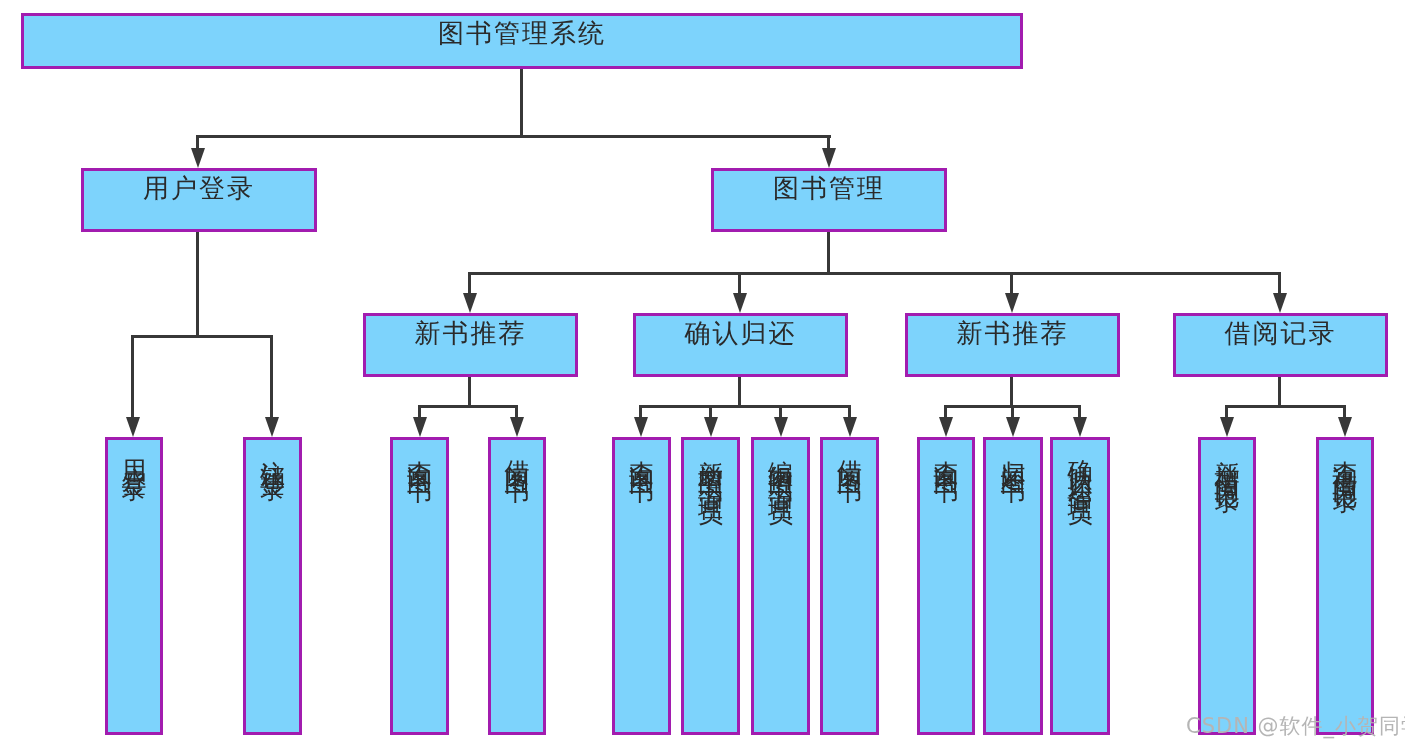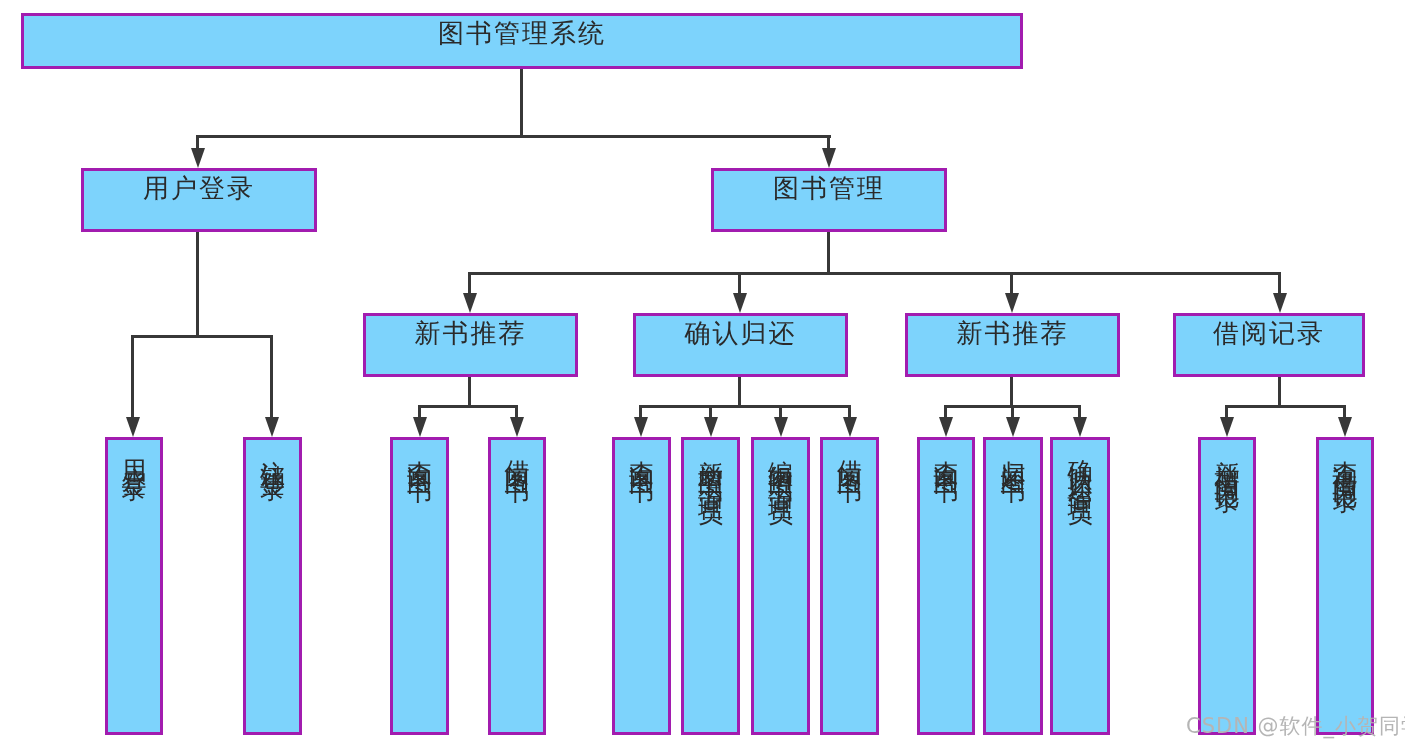--- a/index.html
+++ b/index.html
@@ -130,21 +130,21 @@
 
   <div class="box" style="left:711px;top:168px;width:236px;height:64px">
     <span class="lbl">图书管理</span>
   </div>
   <div class="box" style="left:633px;top:313px;width:215px;height:64px">
     <span class="lbl">确认归还</span>
   </div>
   <div class="box" style="left:905px;top:313px;width:215px;height:64px">
     <span class="lbl">新书推荐</span>
   </div>
-  <div class="box" style="left:1173px;top:313px;width:192px;height:64px">
+  <div class="box" style="left:1173px;top:313px;width:215px;height:64px">
     <span class="lbl">借阅记录</span>
   </div>
 
   <div class="box leaf" style="left:105px;width:58px">
     <span class="vtext">用户登录</span>
   </div>
   <div class="box leaf" style="left:243px;width:59px">
     <span class="vtext">注销登录</span>
   </div>
 

